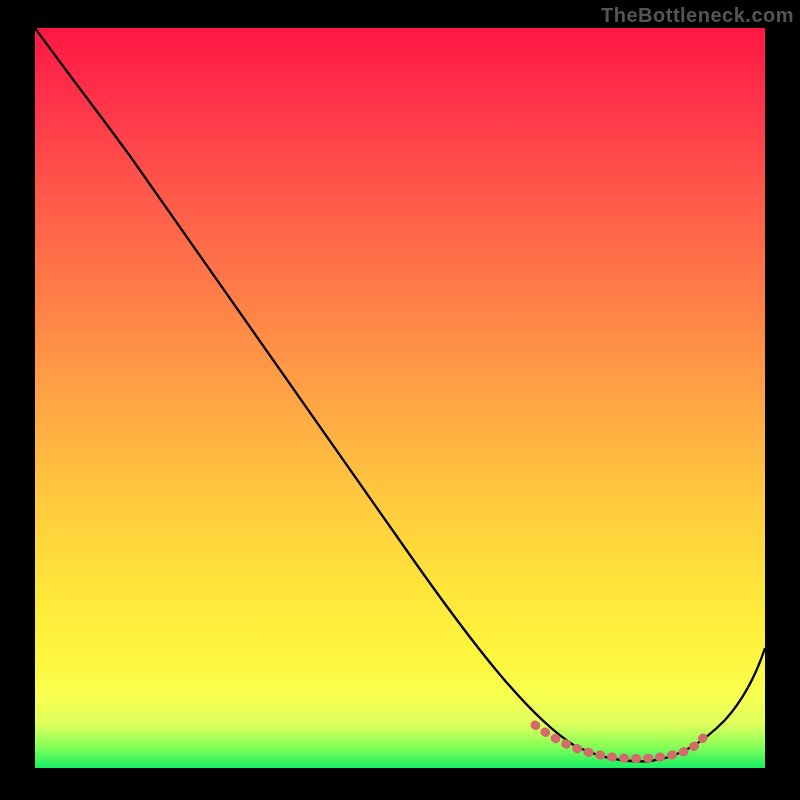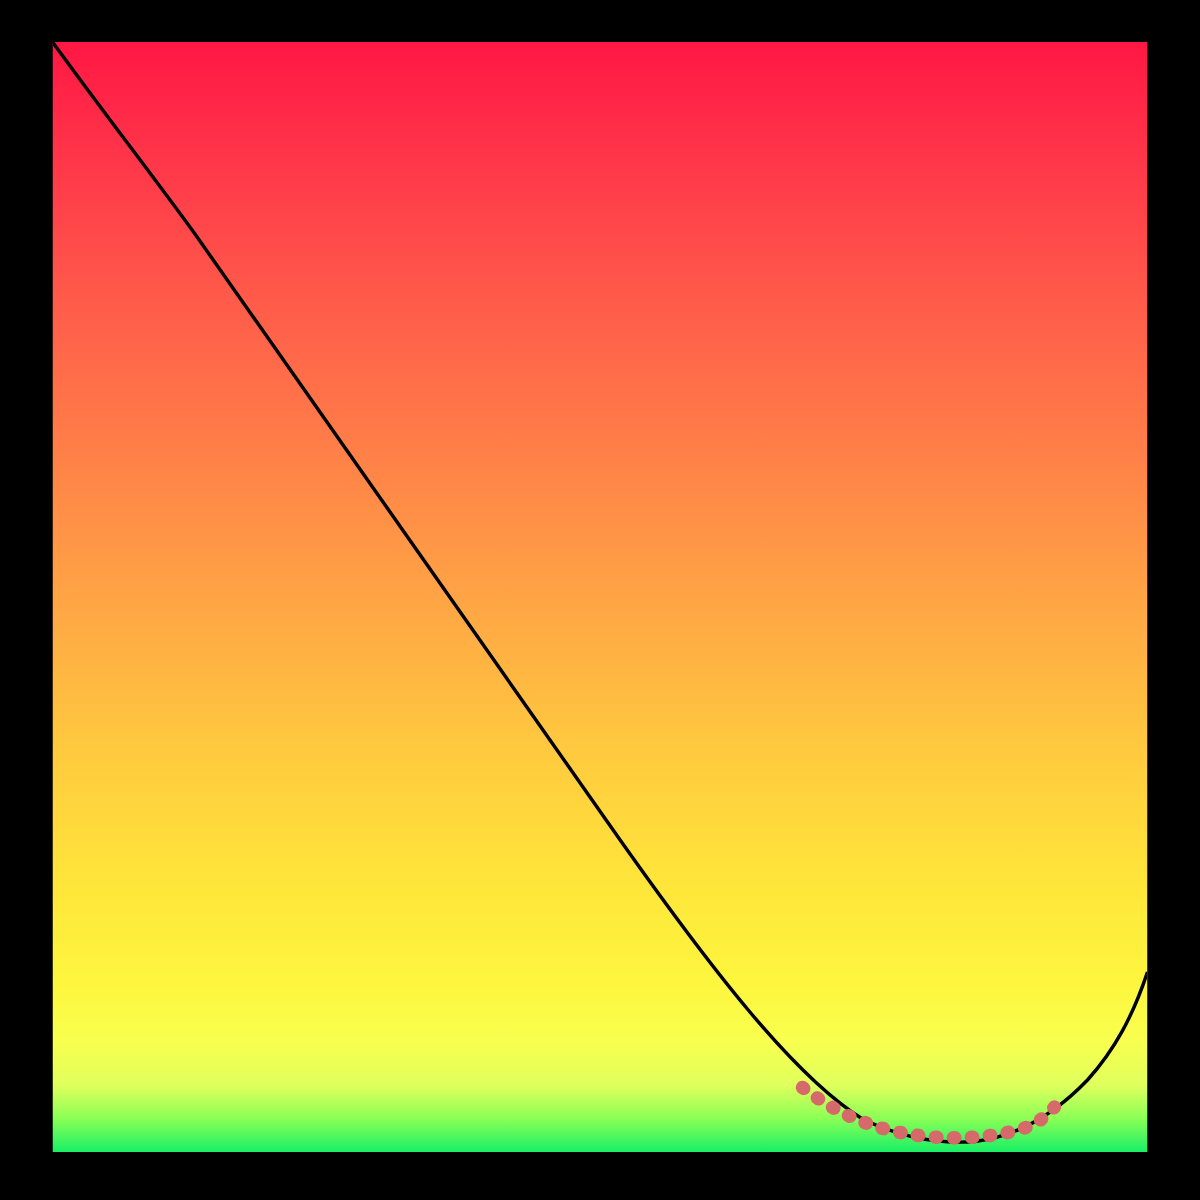--- a/index.html
+++ b/index.html
@@ -62,20 +62,21 @@
     left: 0;
     top: 0;
     width: 100%;
     height: 100%;
   }
 </style>
 </head>
 <body>
 
 <div class="frame">
+  <div class="watermark">TheBottleneck.com</div>
 
   <div class="plot">
     <div class="gradient"></div>
 
     <svg class="curves" viewBox="0 0 730 740" preserveAspectRatio="none">
       <path d="M 0 0
                C 40 55, 60 80, 95 128
                C 150 205, 250 350, 370 520
                C 440 620, 495 690, 540 718
                C 565 730, 590 735, 615 733

